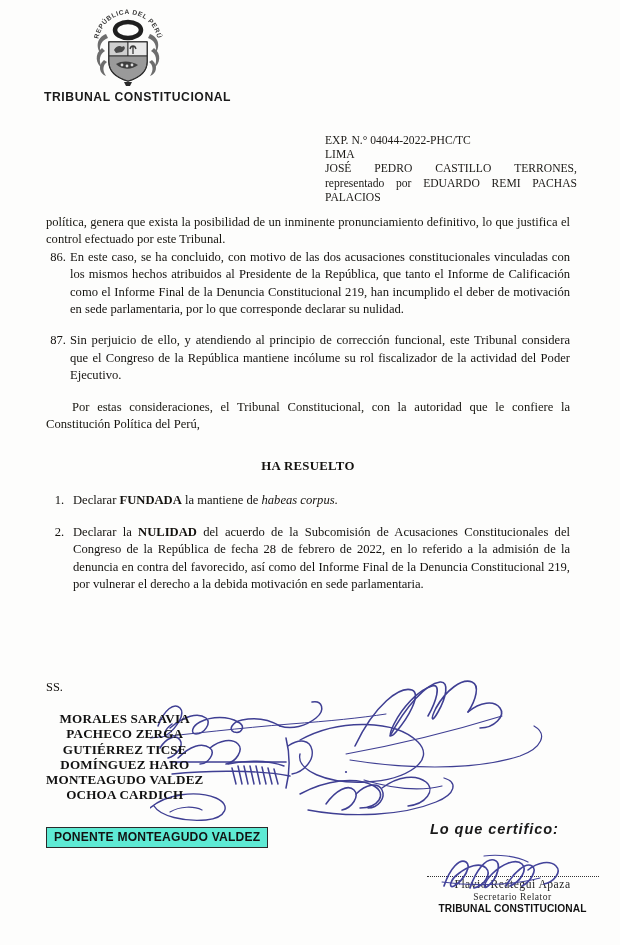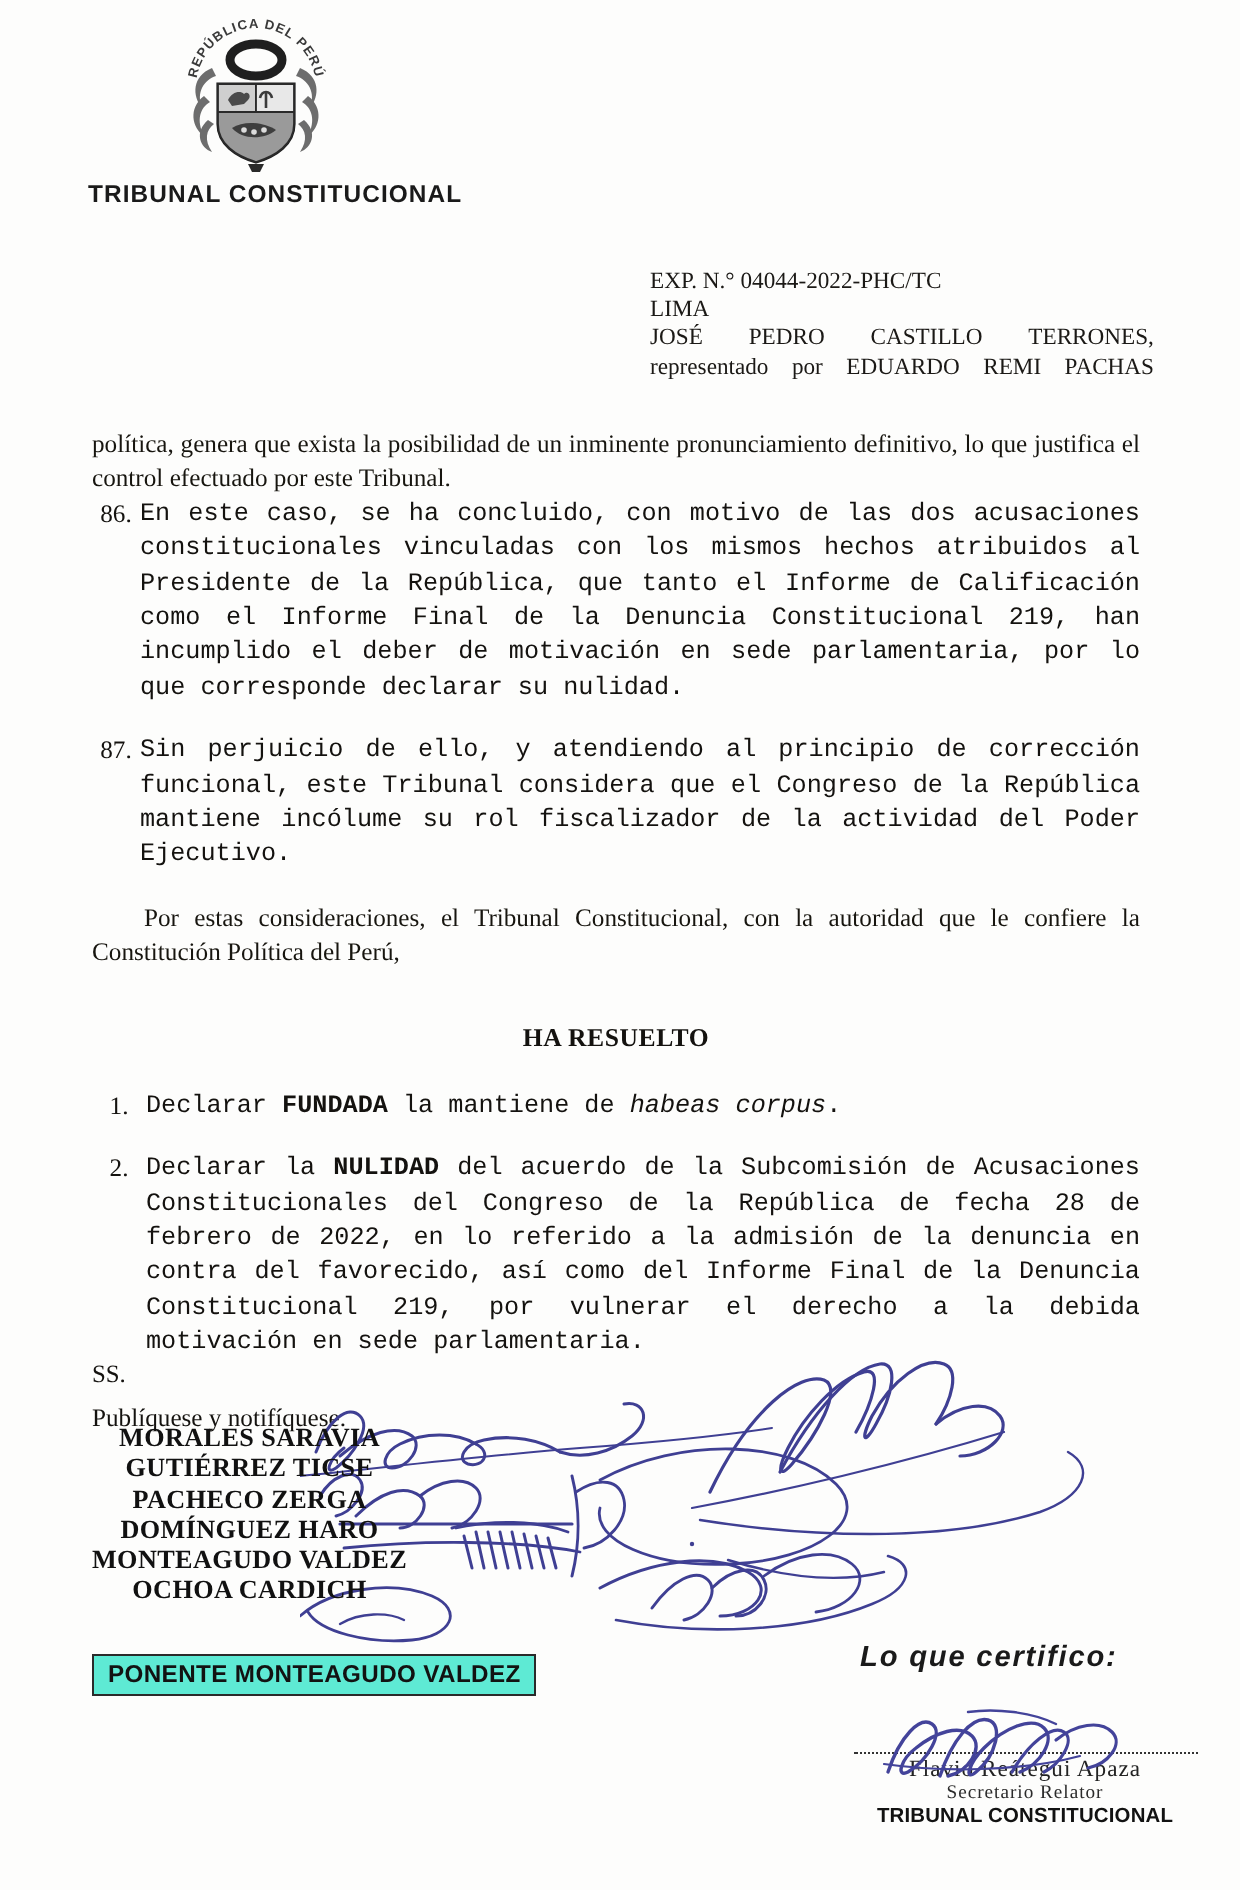--- a/index.html
+++ b/index.html
@@ -90,21 +90,20 @@
     flex: 0 0 24px;
     font-size: 12.6px;
     line-height: 17.4px;
     text-align: center;
   }
   .numitem .txt {
     flex: 1 1 auto;
     font-size: 12.6px;
     line-height: 17.4px;
     text-align: justify;
-    font-family: Liberation Mono, monospace;
   }
 
   .closing-para {
     margin-top: 8px;
     margin-bottom: 0;
     text-indent: 26px;
   }
 
   .resuelto {
     margin: 26px 0 18px 0;
@@ -270,20 +269,21 @@
   <div class="case-block">
     <div class="case-line">EXP. N.° 04044-2022-PHC/TC</div>
     <div class="case-line">LIMA</div>
     <div class="case-party">
       <span>JOSÉ</span>
       <span>PEDRO</span>
       <span>CASTILLO</span>
       <span>TERRONES,</span>
     </div>
     <div class="case-rep">representado por EDUARDO REMI PACHAS</div>
+    <div class="case-line">PALACIOS</div>
   </div>
 
   <div class="body-area">
 
     <p class="just para-cont">política, genera que exista la posibilidad de un inminente pronunciamiento definitivo, lo que justifica el control efectuado por este Tribunal.</p>
 
     <div class="numitem">
       <div class="num">86.</div>
       <div class="txt">En este caso, se ha concluido, con motivo de las dos acusaciones constitucionales vinculadas con los mismos hechos atribuidos al Presidente de la República, que tanto el Informe de Calificación como el Informe Final de la Denuncia Constitucional 219, han incumplido el deber de motivación en sede parlamentaria, por lo que corresponde declarar su nulidad.</div>
     </div>
@@ -302,29 +302,28 @@
         <div class="num">1.</div>
         <div class="txt"><span>Declarar </span><b>FUNDADA</b><span> la mantiene de </span><i>habeas corpus</i><span>.</span></div>
       </div>
 
       <div class="numitem">
         <div class="num">2.</div>
         <div class="txt"><span>Declarar la </span><b>NULIDAD</b><span> del acuerdo de la Subcomisión de Acusaciones Constitucionales del Congreso de la República de fecha 28 de febrero de 2022, en lo referido a la admisión de la denuncia en contra del favorecido, así como del Informe Final de la Denuncia Constitucional 219, por vulnerar el derecho a la debida motivación en sede parlamentaria.</span></div>
       </div>
     </div>
 
-    <div class="publiquese">Publíquese y notifíquese.</div>
   </div>
 
   <div class="ss-label">SS.</div>
 
   <div class="names">
     <div>MORALES SARAVIA</div>
+    <div>PACHECO ZERGA</div>
     <div>GUTIÉRREZ TICSE</div>
-    <div>PACHECO ZERGA</div>
     <div>DOMÍNGUEZ HARO</div>
     <div>MONTEAGUDO VALDEZ</div>
     <div>OCHOA CARDICH</div>
   </div>
 
   <svg class="ink" id="sig-magistrates" width="440" height="150" viewBox="0 0 440 150">
     <g fill="none" stroke="#3f3f93" stroke-linecap="round" stroke-linejoin="round">
 
       <path d="M205,70 C225,28 250,10 262,14 C272,18 258,42 246,56 C240,63 238,60 244,48 C252,32 268,14 282,10 C292,7 286,26 278,40" stroke-width="1.6"></path>
       <path d="M240,60 C256,30 276,8 290,6 C300,5 296,22 288,36 C282,47 280,44 286,32 C296,14 312,2 322,6 C330,9 326,24 318,36" stroke-width="1.6"></path>

